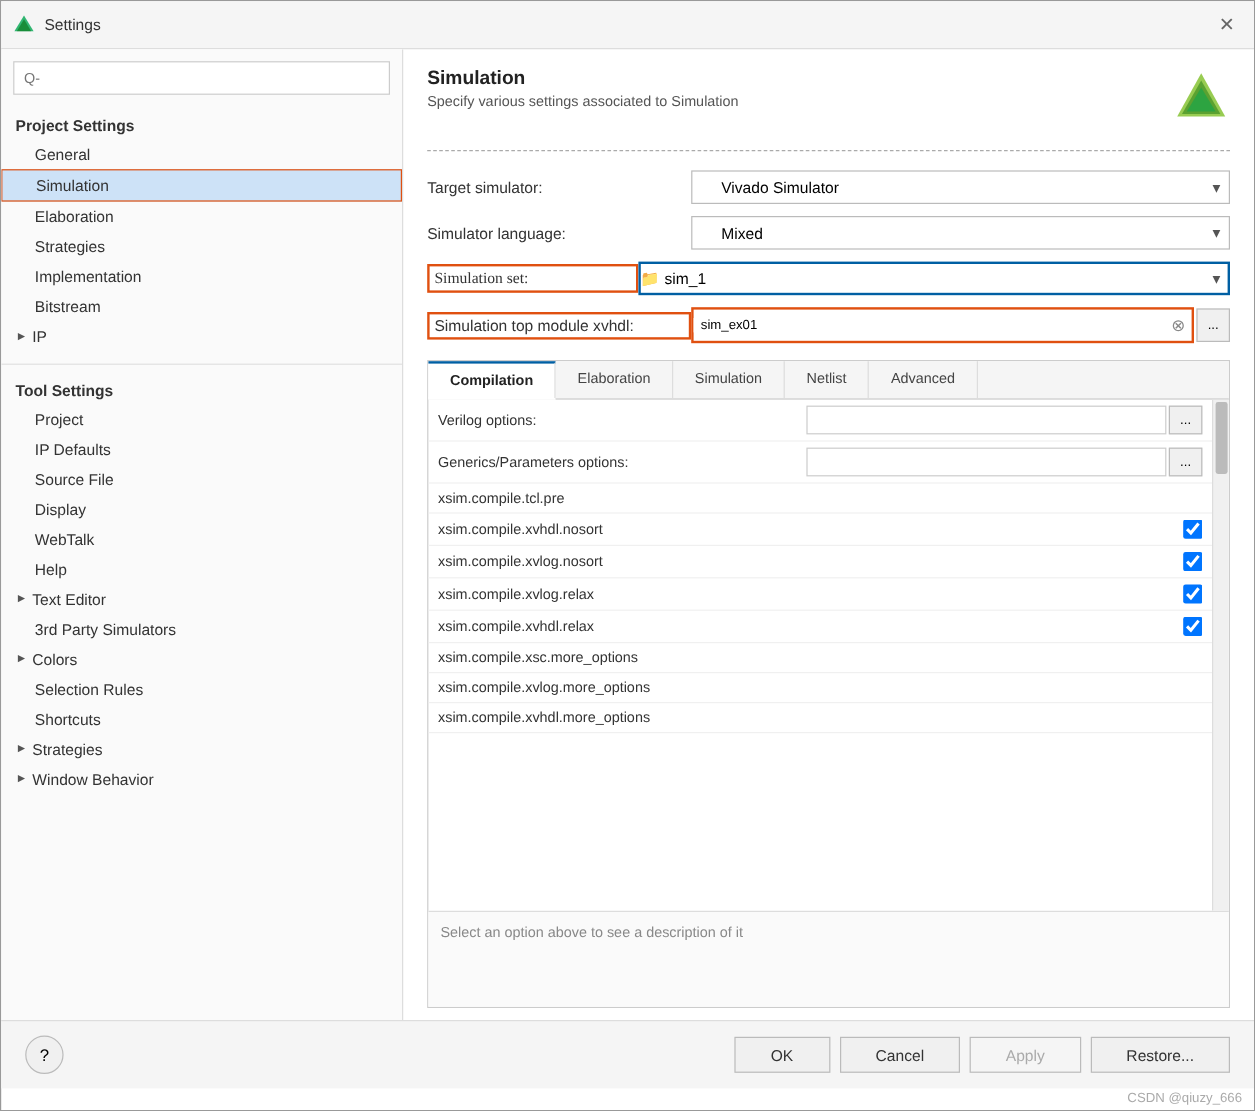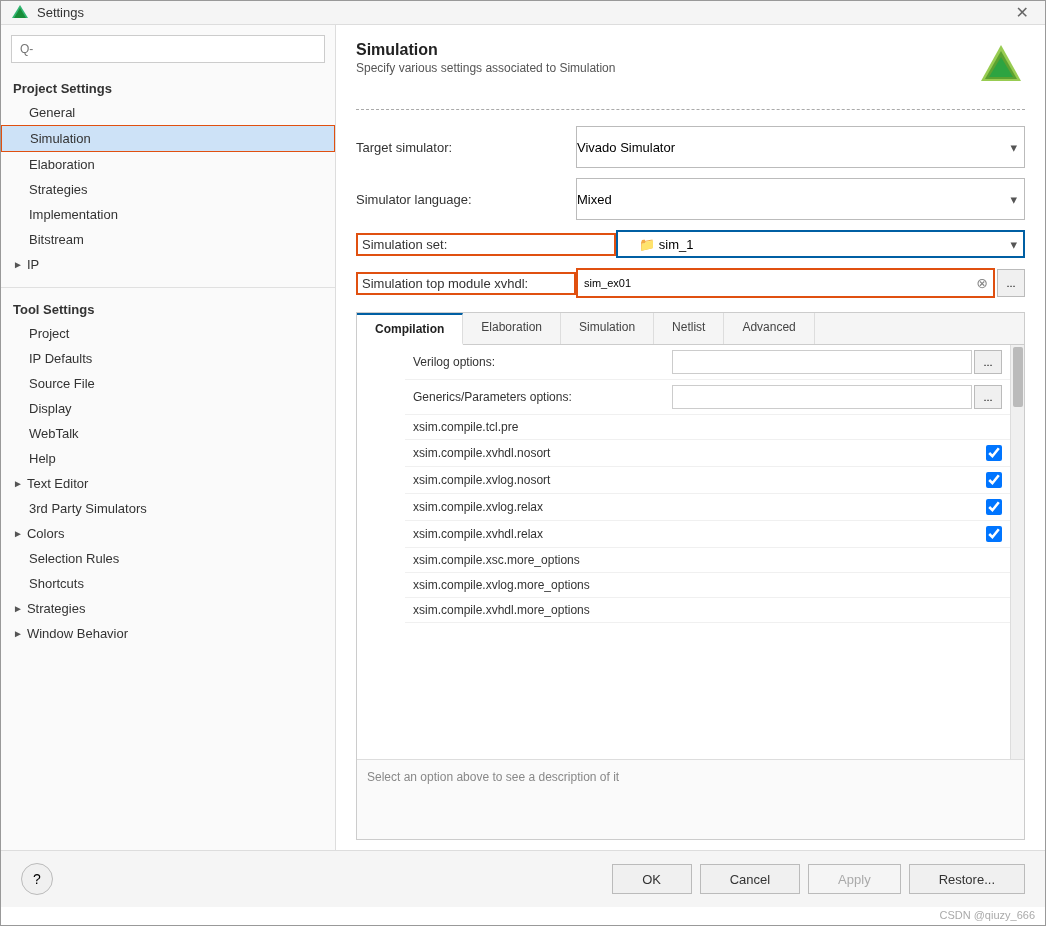--- a/index.html
+++ b/index.html
@@ -17,21 +17,21 @@
       height: 926px;
       background: #fff;
       border: 1px solid #999;
       box-shadow: 2px 2px 8px rgba(0,0,0,0.3);
       display: flex;
       flex-direction: column;
     }
     .title-bar {
       background: #f5f5f5;
       border-bottom: 1px solid #ddd;
-      height: 24px;
+      height: 40px;
       display: flex;
       align-items: center;
       padding: 0 10px;
       justify-content: space-between;
     }
     .title-bar-left {
       display: flex;
       align-items: center;
       gap: 8px;
     }
@@ -142,24 +142,24 @@
       margin-bottom: 10px;
     }
     .form-label {
       width: 220px;
       font-size: 13px;
       color: #333;
       flex-shrink: 0;
     }
     .form-select {
       width: 100%;
-      height: 42px;
+      height: 28px;
       border: 1px solid #bbb;
       background: #fff;
-      padding: 0 30px 0 0;
+      padding: 0 30px 0 24px;
       font-size: 13px;
       appearance: none;
       cursor: pointer;
       outline: none;
     }
     .select-wrapper {
       flex: 1;
       position: relative;
     }
     .select-wrapper::after {
@@ -170,39 +170,40 @@
       transform: translateY(-50%);
       pointer-events: none;
       color: #555;
     }
     .sim-set-row {
       display: flex;
       align-items: center;
       margin-bottom: 10px;
     }
     .sim-set-label {
-      width: 260px;
+      width: 176px;
       font-size: 13px;
       color: #333;
       flex-shrink: 0;
+      font-family: Liberation Serif, serif;
     }
     .sim-set-label.highlighted {
       border: 2px solid #e05010;
       padding: 2px 4px;
     }
     .sim-set-select-wrapper {
       flex: 1;
       position: relative;
     }
     .sim-set-select-wrapper select {
       width: 100%;
       height: 28px;
       border: 2px solid #005fa3;
       background: #fff;
-      padding: 0 21px;
+      padding: 0 0;
       font-size: 13px;
       appearance: none;
       cursor: pointer;
       outline: none;
     }
     .sim-set-select-wrapper::after {
       content: '▾';
       position: absolute;
       right: 8px;
       top: 50%;
@@ -291,21 +292,20 @@
     }
     .tabs-content {
       flex: 1;
       display: flex;
       overflow: hidden;
     }
     .scrollbar-area {
       display: flex;
       flex: 1;
       overflow: hidden;
-      margin-left: 48px;
     }
     .tab-panel-inner {
       flex: 1;
       overflow-y: auto;
     }
     .scrollbar-track {
       width: 14px;
       background: #f0f0f0;
       border-left: 1px solid #ddd;
       display: flex;

